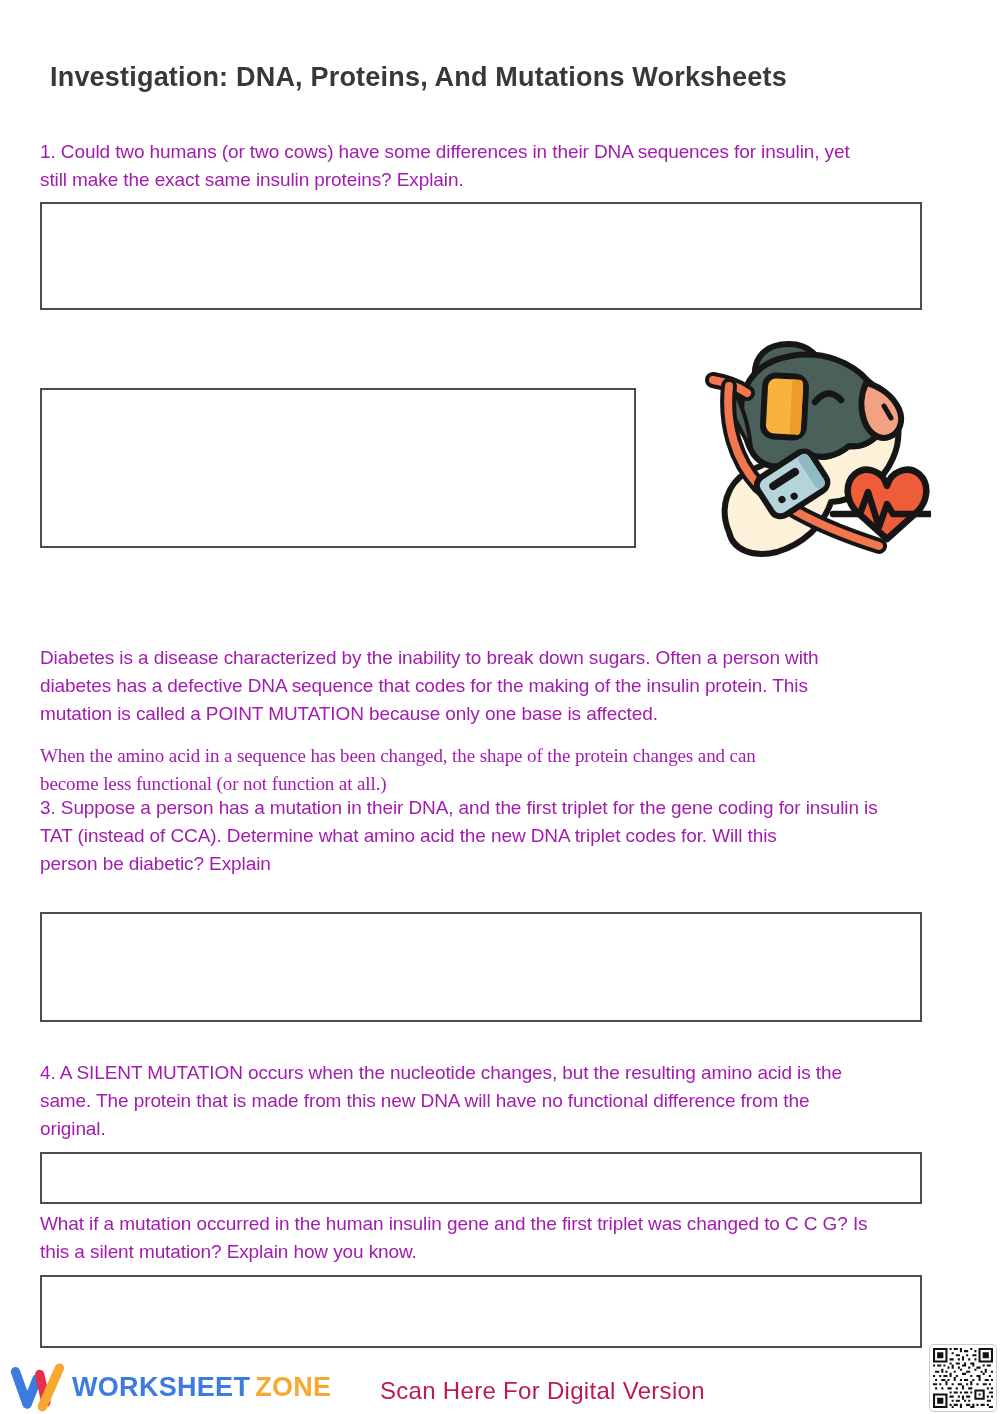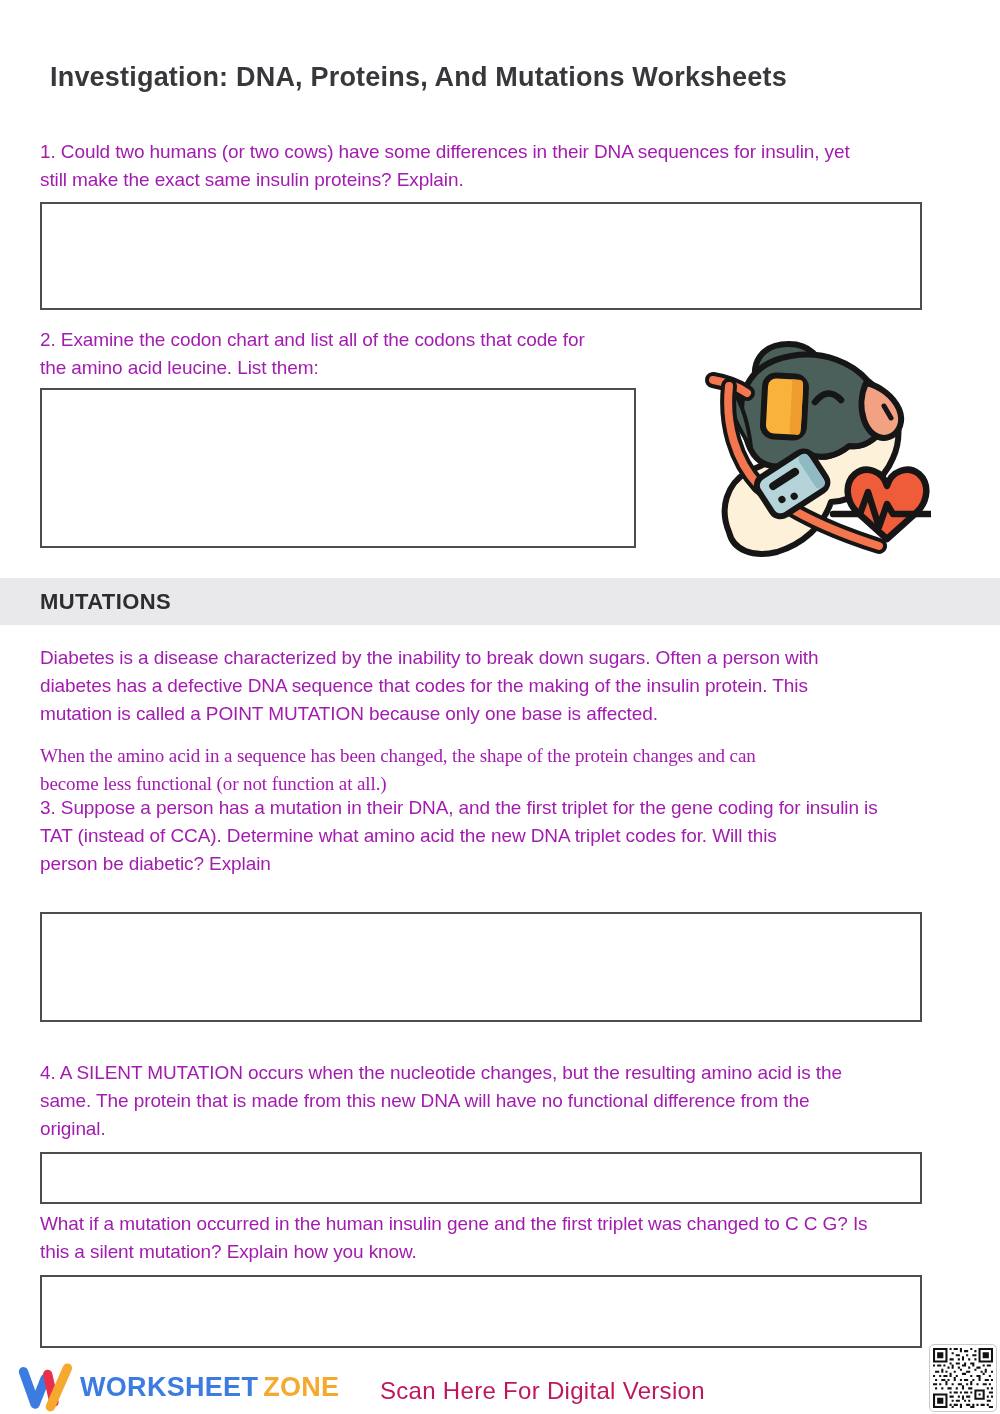--- a/index.html
+++ b/index.html
@@ -36,21 +36,21 @@
     position:absolute; left:0; top:578px; width:1000px; height:47px;
     background:#e9e9eb;
   }
   .band span {
     display:block; padding-left:40px; line-height:47px;
     font-size:22px; font-weight:bold; color:#2d2d30; letter-spacing:0.4px;
   }
   .cow { position:absolute; left:703px; top:336px; width:228px; height:228px; }
   .cow svg { width:100%; height:100%; display:block; }
   .footer-logo {
-    position:absolute; left:16px; top:1360px; height:54px;
+    position:absolute; left:8px; top:1360px; height:54px;
     display:flex; align-items:center;text-align:center;
   }
   .logo-w { width:58px; height:52px; }
   .brand { font-size:27px; font-weight:bold; letter-spacing:0.3px; margin-left:8px; }
   .brand-blue { color:#3c7ce0; margin-left:6px; }
   .brand-yellow { color:#f6a92f; margin-left:5px; }
   .scan-text {
     position:absolute; left:380px; top:1377px; width:542px; text-align:left;
     font-size:24px; color:#be185d; letter-spacing:0.3px;
   }
@@ -65,22 +65,20 @@
 <body>
 
 <div class="page">
 
   <h1 class="title">Investigation: DNA, Proteins, And Mutations Worksheets</h1>
 
   <p class="body q1">1. Could two humans (or two cows) have some differences in their DNA sequences for insulin, yet
 still make the exact same insulin proteins? Explain.</p>
   <div class="answer-box box1"></div>
 
-  <p class="body q2">2. Examine the codon chart and list all of the codons that code for
-the amino acid leucine. List them:</p>
   <div class="answer-box box2"></div>
 
   <div class="cow">
     <svg viewBox="0 0 228 228" xmlns="http://www.w3.org/2000/svg">
       <g stroke="#161616" stroke-width="6" stroke-linejoin="round" stroke-linecap="round">
         <path d="M56,56 C44,26 60,8 86,8 C106,8 119,21 119,39 C119,51 110,59 98,61 Z" fill="#4b5f5b"></path>
         <path d="M62,128 C76,134 94,128 106,118 C118,124 134,120 146,110 C160,112 174,104 180,90 L188,64 C196,80 199,102 190,122 C180,146 156,164 128,166 C120,190 100,208 74,216 C50,222 30,214 26,196 C16,172 24,148 44,136 Z" fill="#fdf1da"></path>
         <path d="M40,90 C32,55 50,26 88,20 C122,14 150,28 164,44 L188,64 L180,90 C174,104 160,112 146,110 C134,120 118,124 106,118 C94,128 76,134 62,128 C48,122 44,106 40,90 Z" fill="#4b5f5b"></path>
         <path d="M30,54 C40,70 46,92 48,112 C38,96 27,74 23,58 Z" fill="#4b5f5b" stroke-width="4"></path>
         <path d="M163,47 C177,50 190,60 196,73 C201,85 197,97 186,101 C175,105 165,96 161,84 C157,72 158,58 163,47 Z" fill="#f2a183"></path>
@@ -102,23 +100,20 @@
         <rect x="107" y="129" width="11" height="39" rx="5" fill="#8fb9c3"></rect>
         <path d="M72,140 L98,140" stroke="#161616" stroke-width="8" stroke-linecap="round"></path>
         <circle cx="72" cy="156" r="3.6" fill="#161616"></circle>
         <circle cx="84" cy="160" r="3.6" fill="#161616"></circle>
       </g>
       <path d="M184,150 C180,135 163,129 152,138 C141,148 143,165 154,176 L184,203 L214,176 C225,165 227,148 216,138 C205,129 188,135 184,150 Z" fill="#ef5c3a" stroke="#161616" stroke-width="6.5" stroke-linejoin="round"></path>
       <path d="M130,178 L157,178 L165,156 L176,191 L184,168 L190,178 L227,178" fill="none" stroke="#161616" stroke-width="6.5" stroke-linejoin="round" stroke-linecap="round"></path>
     </svg>
   </div>
 
-  <div class="band">
-    <span>MUTATIONS</span>
-  </div>
 
   <p class="body p1">Diabetes is a disease characterized by the inability to break down sugars. Often a person with
 diabetes has a defective DNA sequence that codes for the making of the insulin protein. This
 mutation is called a POINT MUTATION because only one base is affected.</p>
   <p class="body p2">When the amino acid in a sequence has been changed, the shape of the protein changes and can
 become less functional (or not function at all.)</p>
 
   <p class="body q3">3. Suppose a person has a mutation in their DNA, and the first triplet for the gene coding for insulin is
 TAT (instead of CCA). Determine what amino acid the new DNA triplet codes for. Will this
 person be diabetic? Explain</p>

